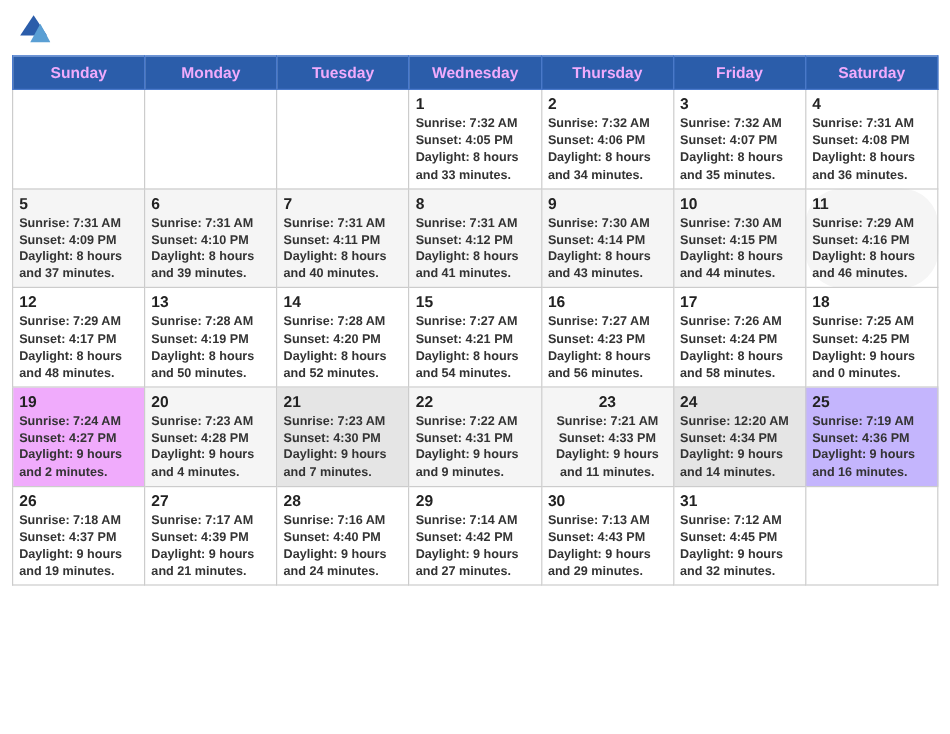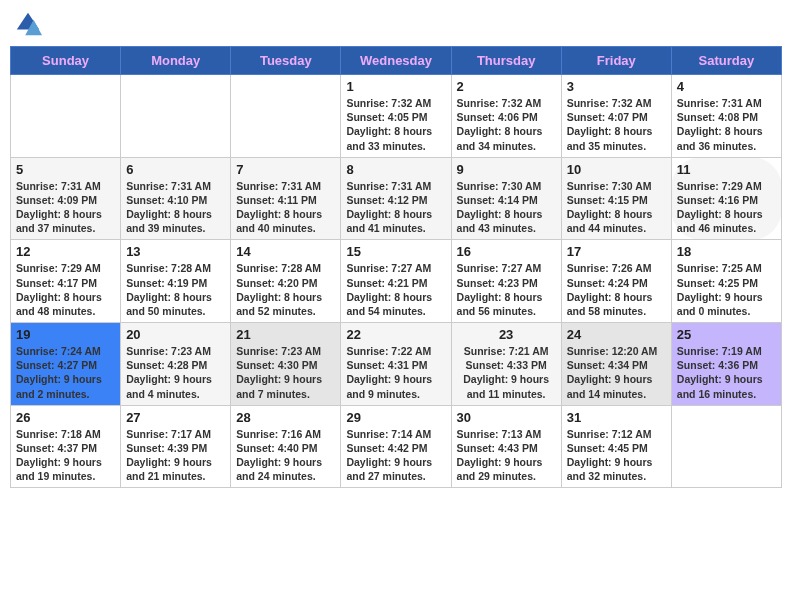--- a/index.html
+++ b/index.html
@@ -238,21 +238,21 @@
 Daylight: 8 hours and 58 minutes.</div>
         </td>
         <td>
           <div class="day-number">18</div>
           <div class="day-info">Sunrise: 7:25 AM
 Sunset: 4:25 PM
 Daylight: 9 hours and 0 minutes.</div>
         </td>
       </tr>
       <tr>
-        <td style="background: #3b82f6;">
+        <td style="background: #f0abfc;">
           <div class="day-number">19</div>
           <div class="day-info">Sunrise: 7:24 AM
 Sunset: 4:27 PM
 Daylight: 9 hours and 2 minutes.</div>
         </td>
         <td style="background: rgb(245, 245, 245);">
           <div class="day-number">20</div>
           <div class="day-info">Sunrise: 7:23 AM
 Sunset: 4:28 PM
 Daylight: 9 hours and 4 minutes.</div>

